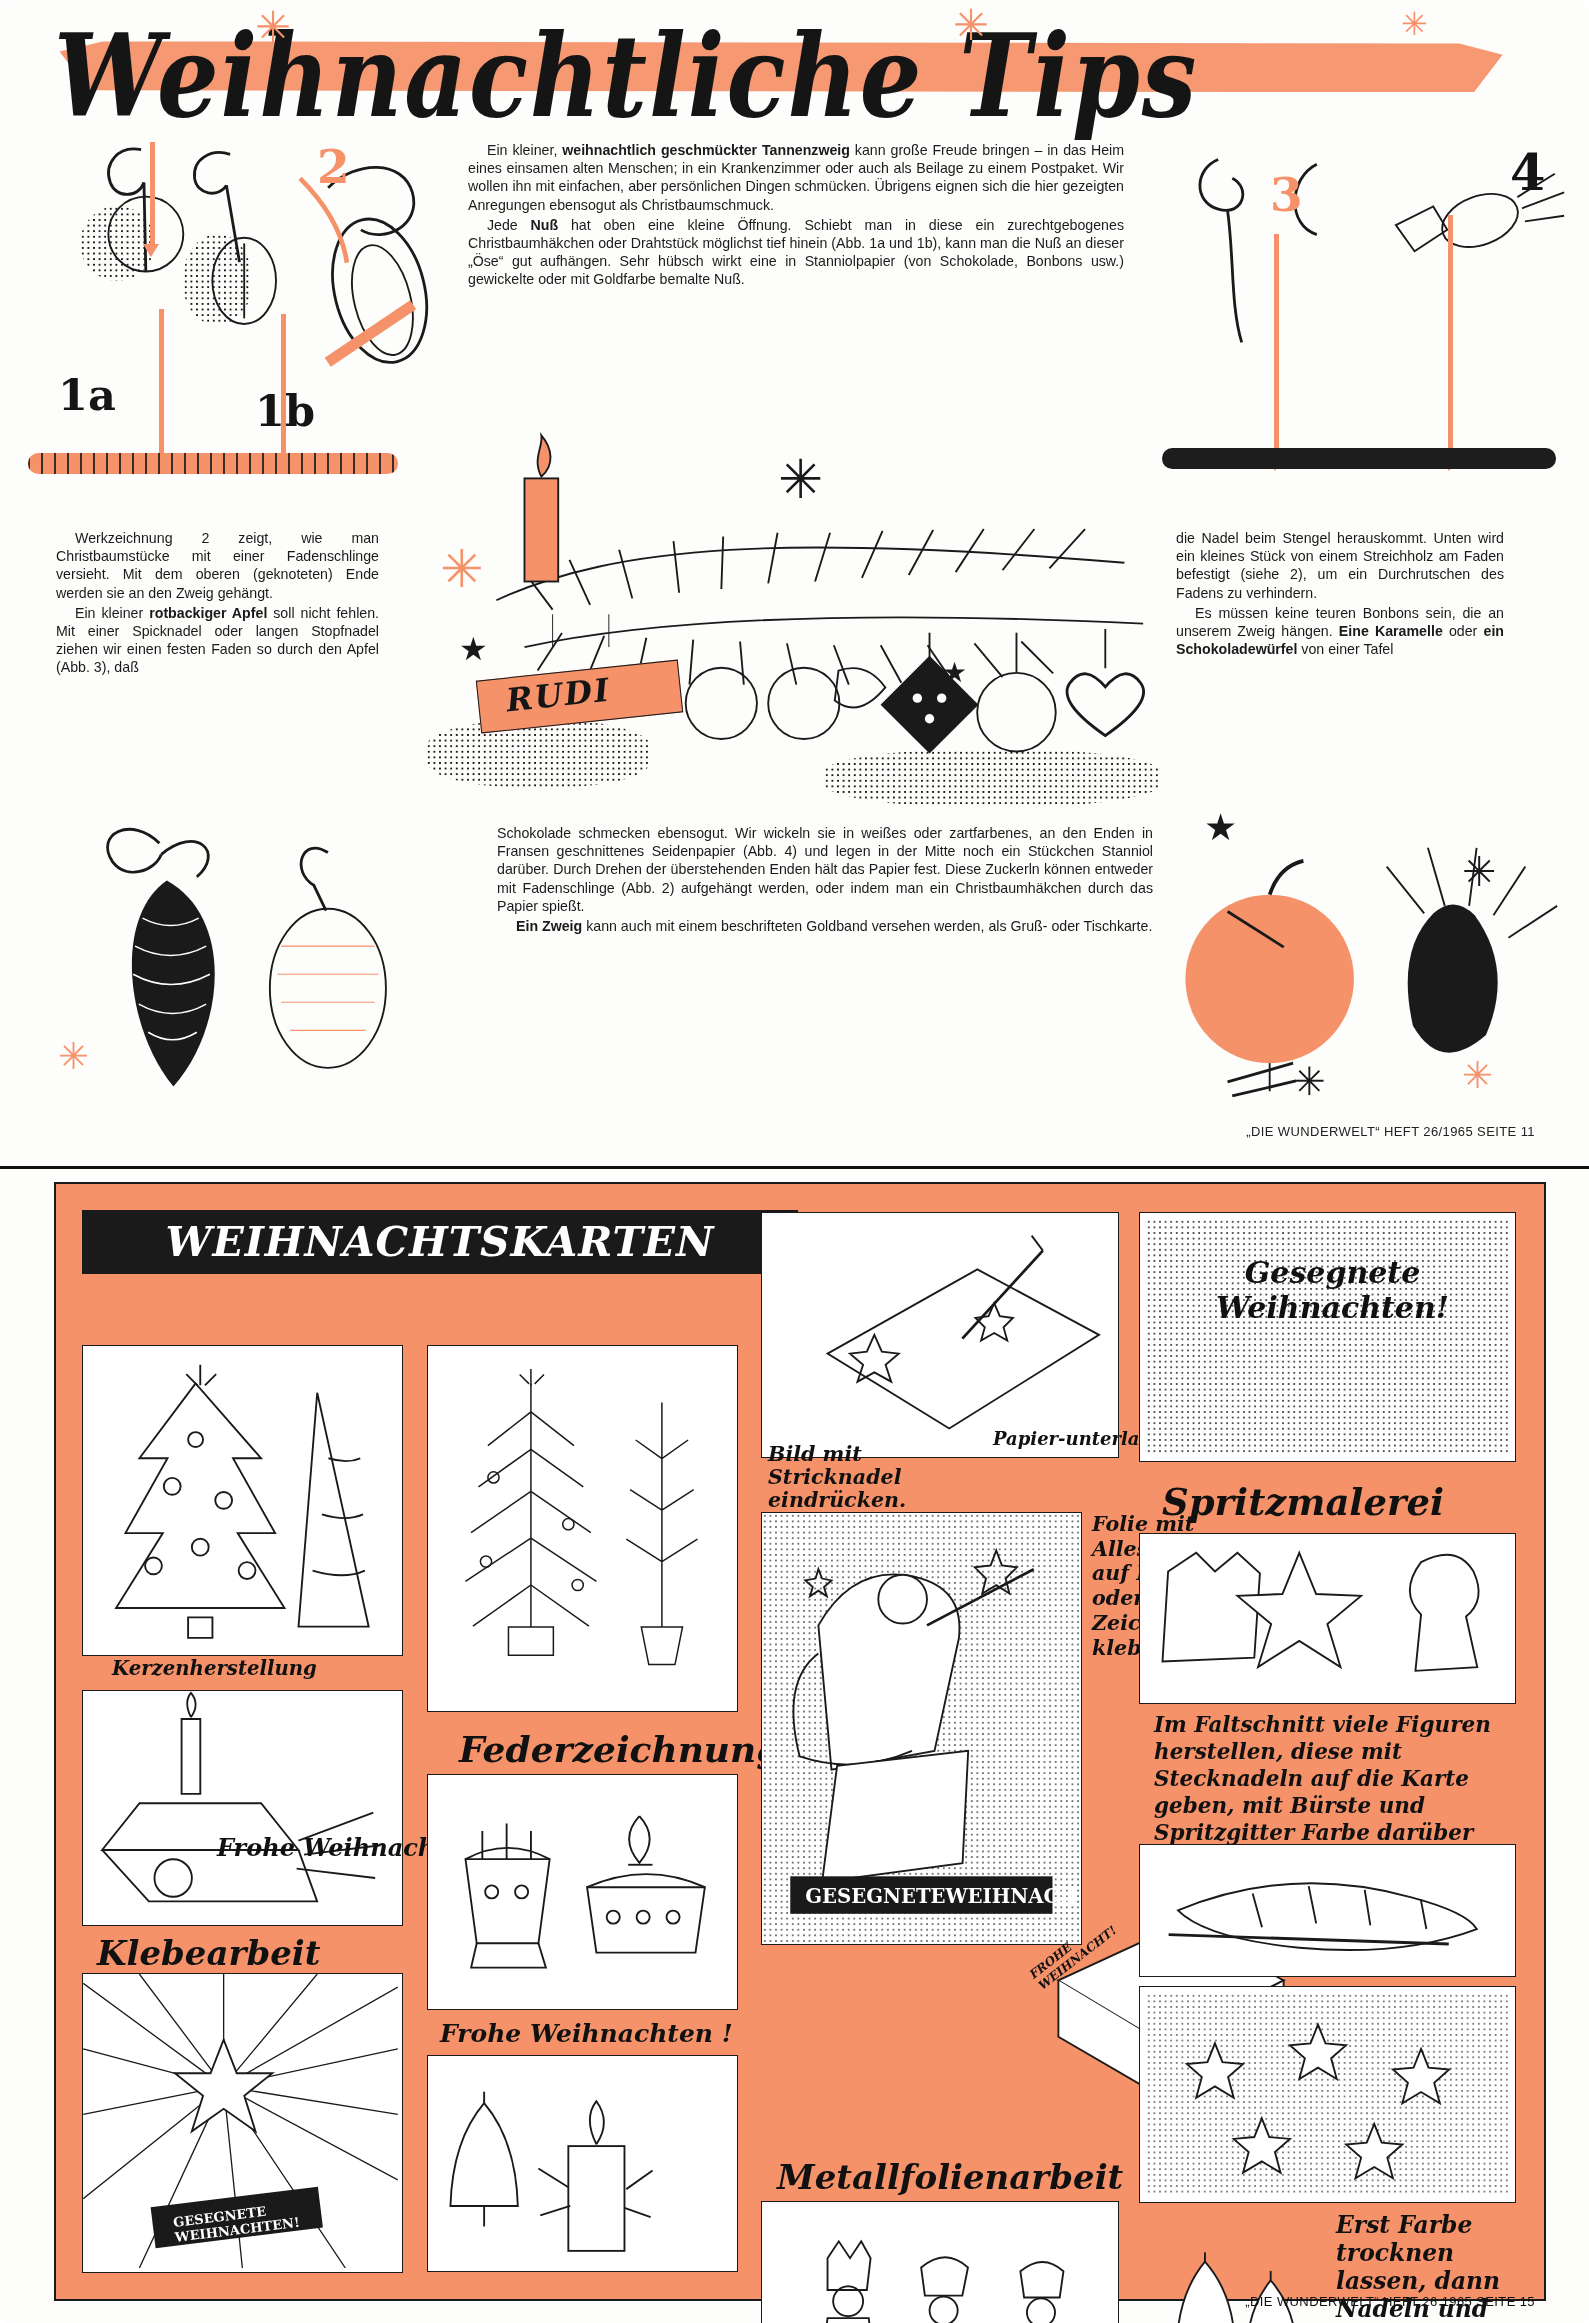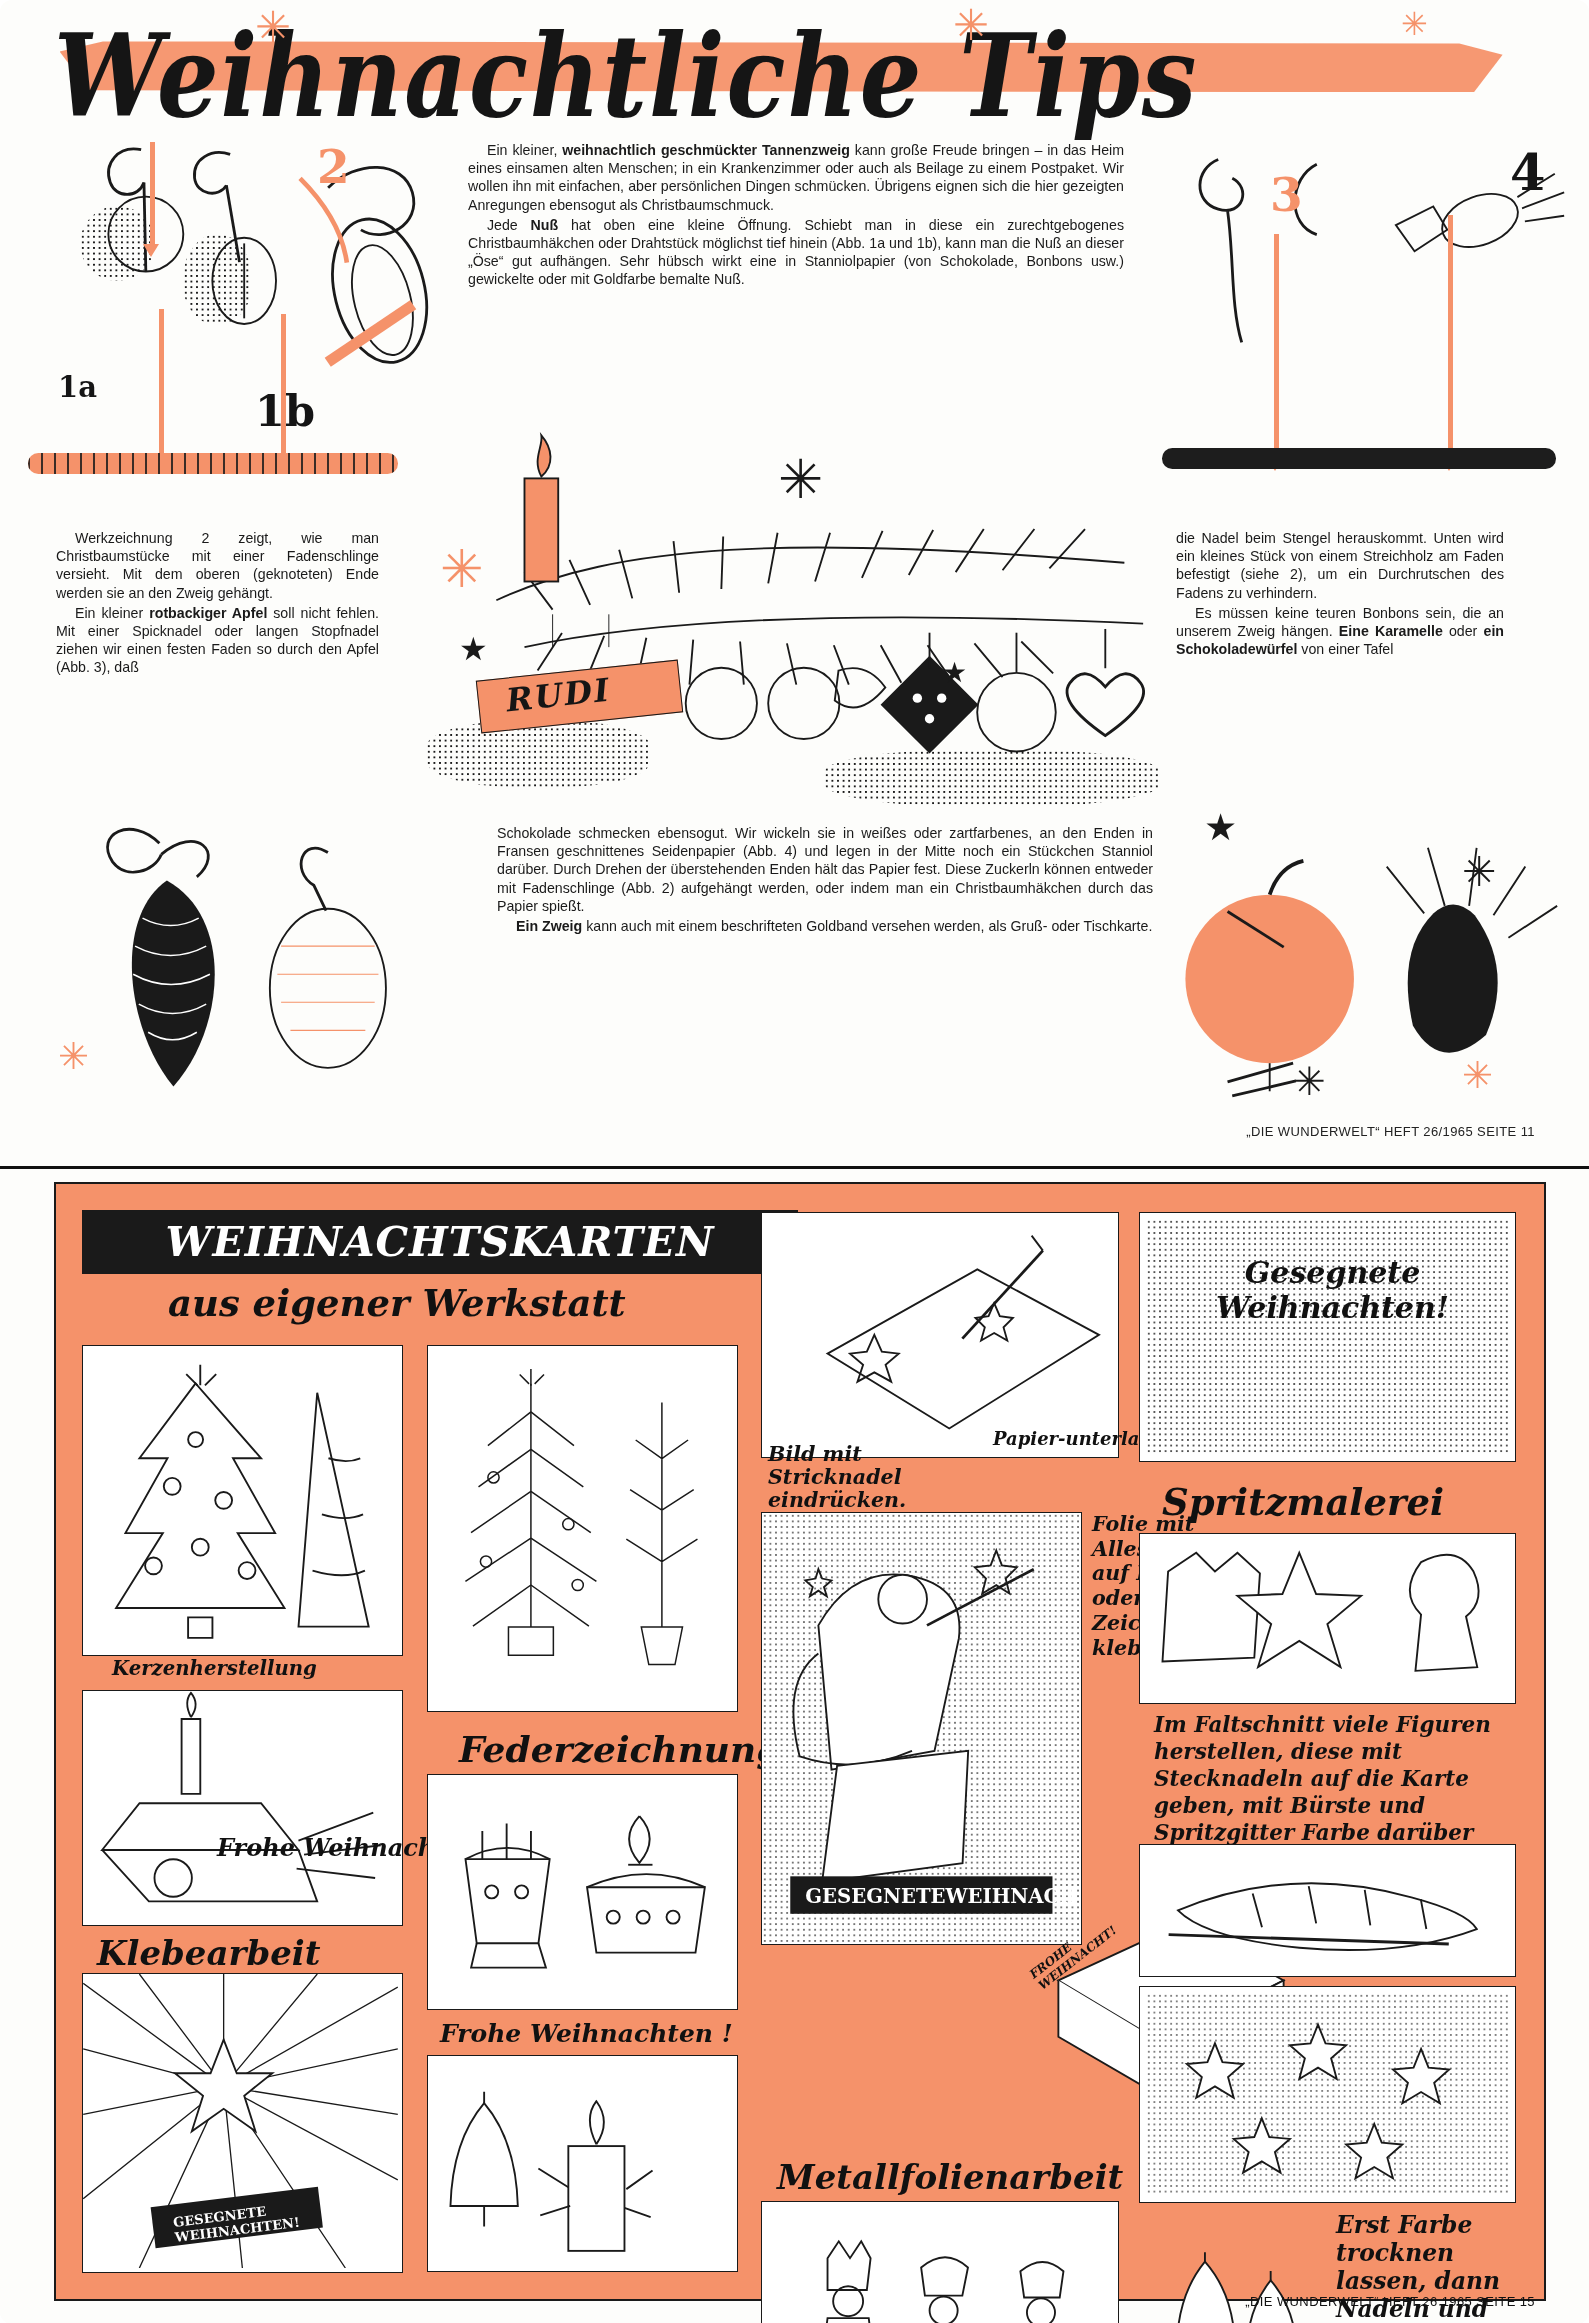--- a/index.html
+++ b/index.html
@@ -120,21 +120,21 @@
       <path d="M98 55 L 100 150" fill="none" stroke="#1a1a1a" stroke-width="3"></path>
       <circle cx="100" cy="110" r="40" fill="none" stroke="#1a1a1a" stroke-width="2"></circle>
       <path d="M190 25 C 170 18, 150 30, 152 50 C 154 68, 178 72, 186 58" fill="none" stroke="#1a1a1a" stroke-width="3"></path>
       <path d="M186 58 L 200 140" fill="none" stroke="#1a1a1a" stroke-width="3"></path>
       <ellipse cx="205" cy="160" rx="34" ry="46" fill="none" stroke="#1a1a1a" stroke-width="2"></ellipse>
       <path d="M205 120 L 205 200" stroke="#1a1a1a" stroke-width="2"></path>
     </svg>
     <div class="abs dotted" style="left:80px;top:206px;width:75px;height:75px;border-radius:50%;"></div>
     <div class="abs dotted" style="left:183px;top:234px;width:69px;height:90px;border-radius:50% 50% 45% 45%;"></div>
 
-    <div class="fig-num" style="left:58px;top:370px;font-size:29px;">1a</div>
+    <div class="fig-num" style="left:58px;top:370px;font-size:43px;">1a</div>
     <div class="fig-num" style="left:255px;top:386px;font-size:43px;">1b</div>
 
     <svg class="abs" style="left:272px;top:141px;" width="262" height="262" viewBox="0 0 280 280">
       <path d="M60 50 C 90 20, 140 20, 150 55 C 160 90, 120 110, 95 95" fill="none" stroke="#1a1a1a" stroke-width="3"></path>
       <ellipse cx="115" cy="160" rx="48" ry="78" fill="none" stroke="#1a1a1a" stroke-width="3" transform="rotate(-14 115 160)"></ellipse>
       <ellipse cx="118" cy="170" rx="30" ry="60" fill="none" stroke="#1a1a1a" stroke-width="2" transform="rotate(-14 118 170)"></ellipse>
       <path d="M30 40 C 55 65, 75 95, 80 130" fill="none" stroke="#f5926a" stroke-width="5"></path>
     </svg>
     <div class="fig-num peach" style="left:317px;top:139px;font-size:47px;">2</div>
     <div class="abs" style="left:319px;top:328px;width:103px;height:11.2px;background:#f5926a;transform:rotate(-34deg);"></div>
@@ -258,21 +258,20 @@
     </div>
 
     <div class="source">„DIE WUNDERWELT“ HEFT 26/1965 SEITE 11</div>
   </div>
 
   <div class="divider"></div>
 
   <div class="bottom">
 
     <div class="blacktag" style="left:26px;top:26px;width:716px;height:64px;font-size:41px;letter-spacing:0.9px;">WEIHNACHTSKARTEN</div>
-    <div class="hand-title" style="position:absolute;left:112px;top:97px;font-size:37px;">aus eigener Werkstatt</div>
 
     <div class="panel" style="left:26px;top:161px;width:319px;height:309px;">
       <svg width="315" height="305" viewBox="0 0 336 326">
         <g stroke="#1a1a1a" stroke-width="2" fill="none">
           <path d="M120 40 L 60 120 L 90 120 L 45 200 L 85 200 L 35 280 L 215 280 L 165 200 L 205 200 L 160 120 L 190 120 Z"></path>
           <path d="M112 290 h 26 v 22 h -26 z"></path>
           <circle cx="95" cy="150" r="9"></circle>
             <circle cx="150" cy="165" r="9"></circle>
           <circle cx="75" cy="235" r="9"></circle>
             <circle cx="175" cy="240" r="9"></circle>

